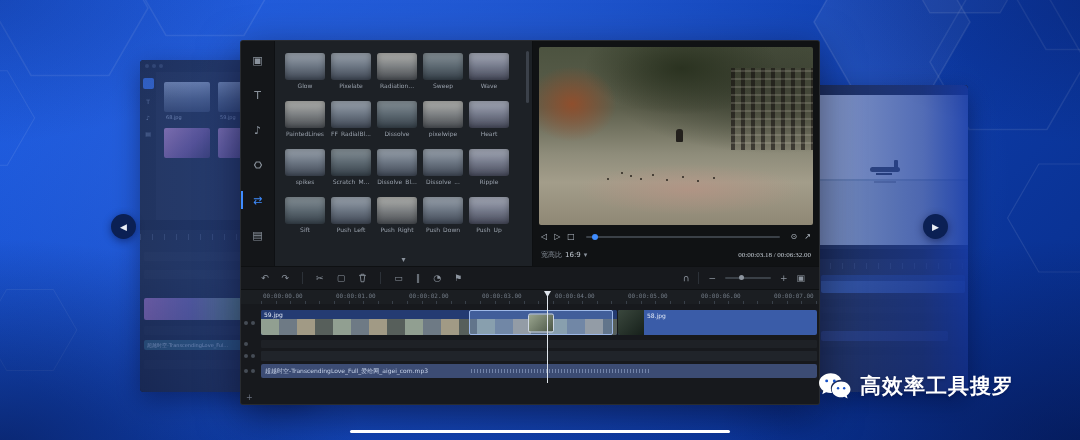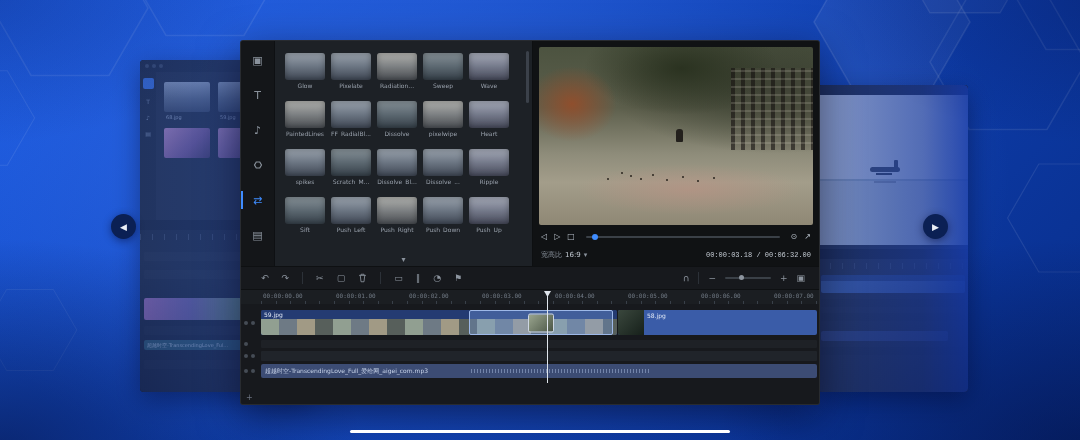--- a/index.html
+++ b/index.html
@@ -100,21 +100,21 @@
   .figure{position:absolute;left:50%;top:46%;width:7px;height:13px;background:#23201c;border-radius:3px 3px 1px 1px;}
   .birds{position:absolute;left:30%;top:70%;width:2px;height:2px;border-radius:50%;background:#2a241e;
     box-shadow:9px 3px 0 #2a241e,19px 6px 0 #2a241e,31px 2px 0 #2a241e,45px 7px 0 #2a241e,
     61px 4px 0 #2a241e,76px 8px 0 #2a241e,92px 5px 0 #2a241e,-14px 6px 0 #2a241e;}
   .transport{position:absolute;left:8px;right:8px;top:188px;height:15px;display:flex;align-items:center;gap:7px;
     color:#b6bec8;font-size:8px;}
   .seek{flex:1;height:2px;background:#3a4047;border-radius:1px;position:relative;margin:0 4px;}
   .seek-dot{position:absolute;left:3%;top:-2px;width:6px;height:6px;border-radius:50%;background:#3f8cff;}
   .infobar{position:absolute;left:8px;right:8px;top:206px;height:15px;display:flex;align-items:center;font-size:7px;color:#8a929c;}
   .infobar .val{color:#c3cad2;margin:0 3px;}
-  .timecode{margin-left:auto;color:#c3cad2;font-family:Liberation Mono, monospace;font-size:7px;}
+  .timecode{margin-left:auto;color:#c3cad2;font-family:Liberation Serif, serif;font-size:7px;}
 
   .tl-toolbar{position:absolute;left:0;top:225px;right:0;height:24px;background:#17191d;
     border-top:1px solid #0e1012;border-bottom:1px solid #0e1012;display:flex;align-items:center;
     padding:0 14px 0 20px;gap:13px;color:#8d959f;font-size:9px;box-sizing:border-box;}
   .tdiv{width:1px;height:12px;background:#2c3138;}
   .zgroup{margin-left:auto;display:flex;align-items:center;gap:9px;}
   .zslider{width:46px;height:2px;background:#3a4047;border-radius:1px;position:relative;}
   .zslider .zdot{position:absolute;left:30%;top:-2px;width:5px;height:5px;border-radius:50%;background:#8d959f;}
   .trash{width:9px;height:10px;}
 
@@ -451,15 +451,30 @@
     <div class="playhead"></div>
   </div>
 
   <button class="nav prev">
       <span>◀</span>
     </button>
   <button class="nav next">
       <span>▶</span>
     </button>
 
+  <div class="watermark">
+    <svg width="34" height="30" viewBox="0 0 40 34">
+      <g fill="#ffffff">
+        <path d="M15 2C7.3 2 1.2 7.2 1.2 13.6c0 3.7 2 6.9 5.1 9L5 26.8l4.5-2.4c1.7.5 3.6.8 5.5.8.5 0 1 0 1.5-.1-.9-1.6-1.4-3.4-1.4-5.3 0-5.6 5.2-10.1 11.7-10.1h.7C26 5.4 21 2 15 2z"></path>
+        <path d="M27.2 11.8c-6.1 0-11 4.1-11 9.2s4.9 9.2 11 9.2c1.3 0 2.6-.2 3.8-.6l3.8 2-1-3.5c2.7-1.7 4.4-4.3 4.4-7.1 0-5.1-4.9-9.2-11-9.2z"></path>
+      </g>
+      <g fill="#1550c8">
+        <circle cx="10.2" cy="11" r="1.7"></circle>
+          <circle cx="19.2" cy="11" r="1.7"></circle>
+        <circle cx="23.6" cy="19.6" r="1.4"></circle>
+          <circle cx="30.8" cy="19.6" r="1.4"></circle>
+      </g>
+    </svg>
+    <span class="wm-text">高效率工具搜罗</span>
+  </div>
 
   <div class="baseline"></div>
 </div>
 
 </body></html>

